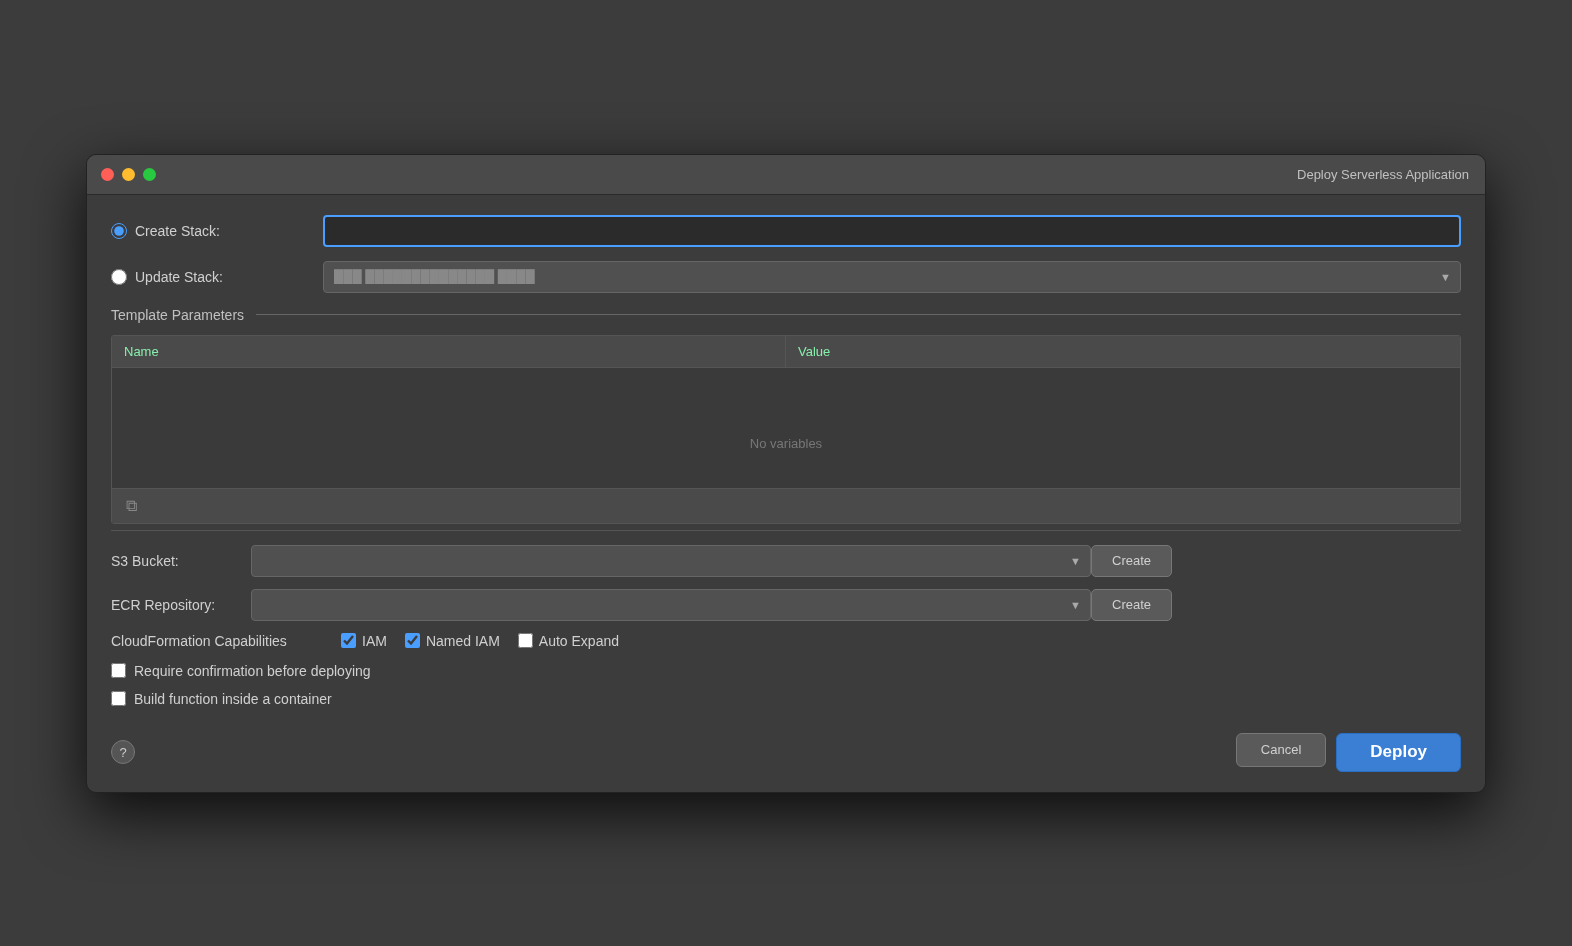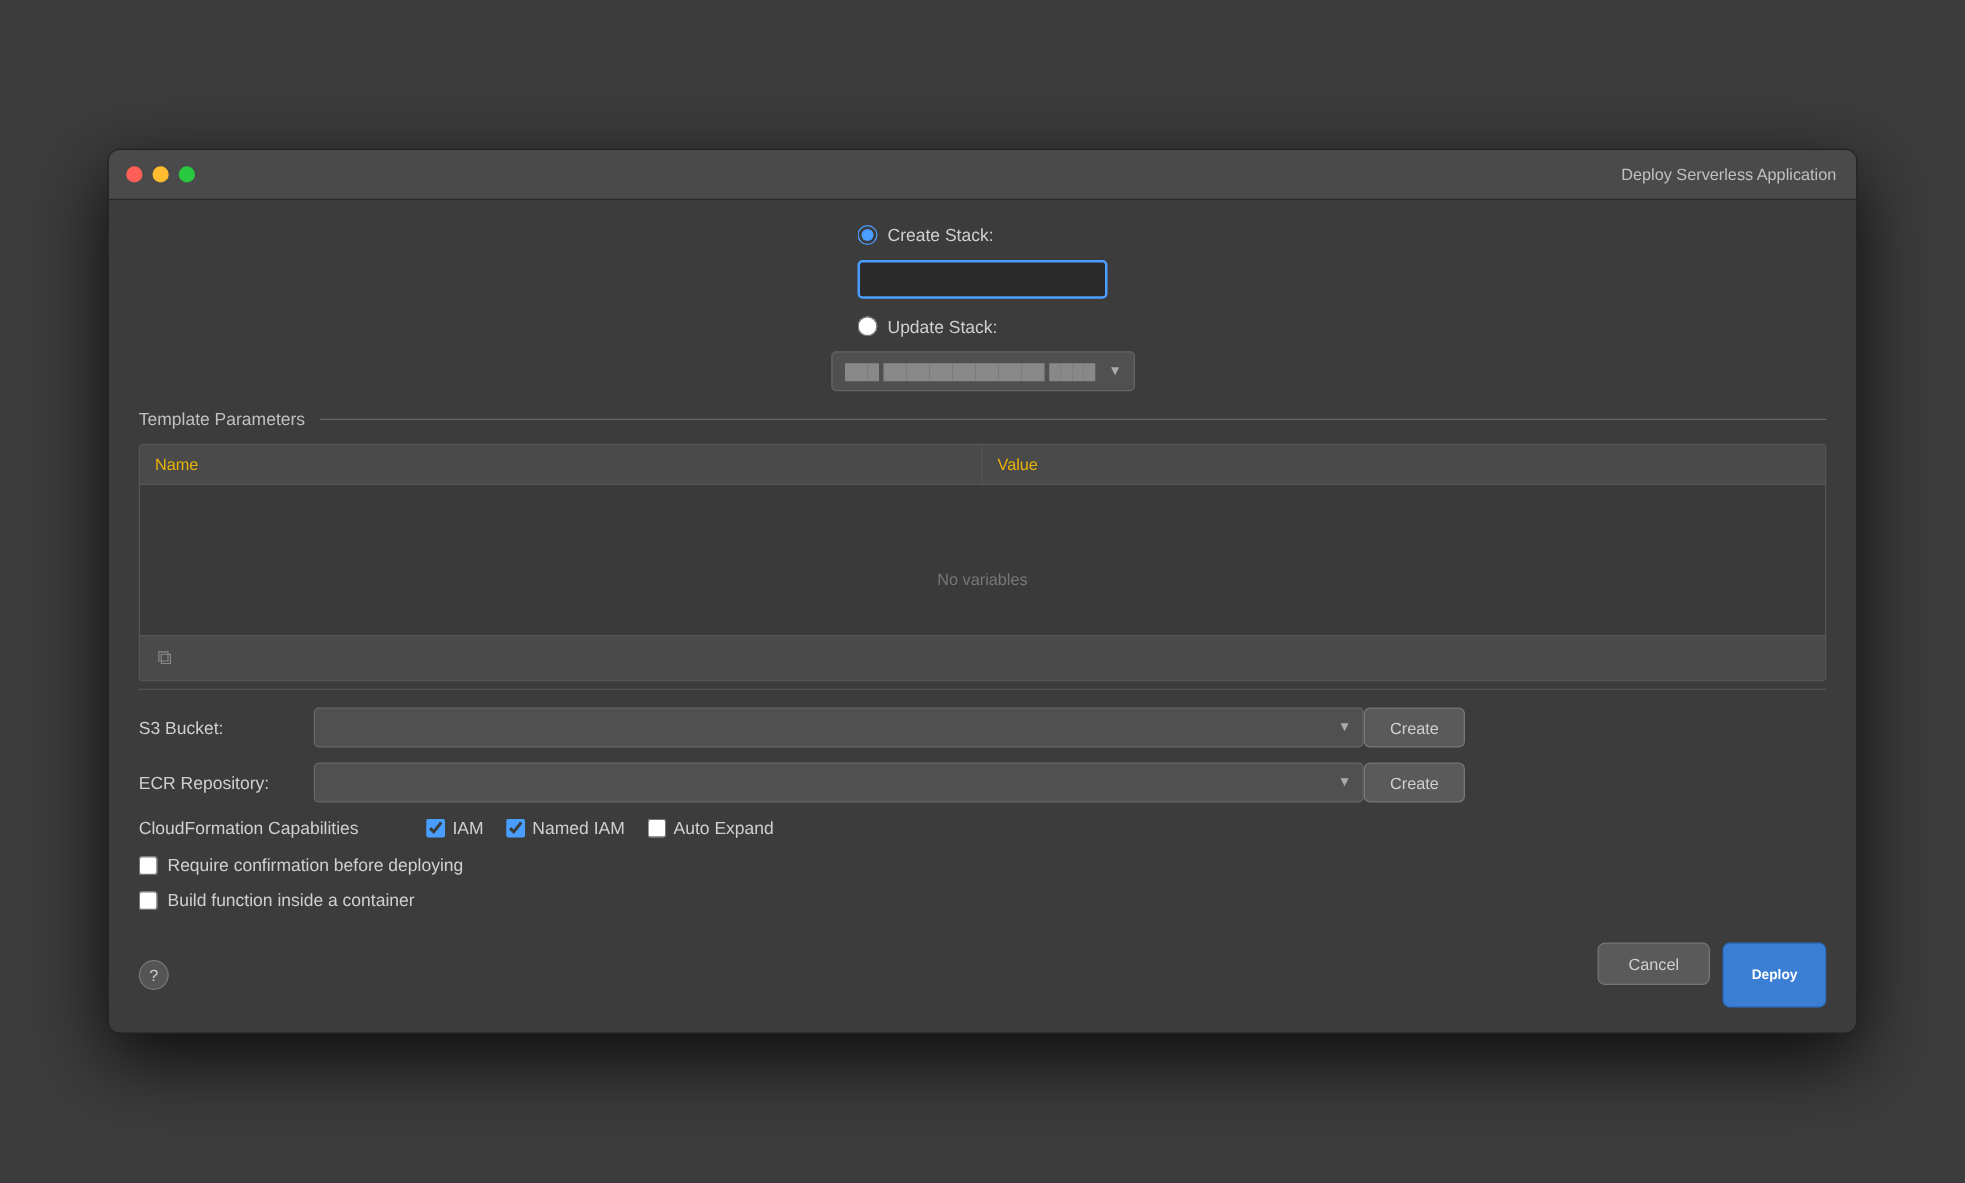--- a/index.html
+++ b/index.html
@@ -65,21 +65,20 @@
 
     .content {
       padding: 20px 24px;
     }
 
     .row {
       display: flex;
       align-items: center;
       margin-bottom: 14px;
       gap: 12px;
-      flex-direction: column;
     }
 
     .radio-label {
       display: flex;
       align-items: center;
       gap: 8px;
       width: 200px;
       flex-shrink: 0;
       font-size: 14px;
       color: #d0d0d0;
@@ -162,21 +161,21 @@
     .table-header {
       display: grid;
       grid-template-columns: 1fr 1fr;
       background: #4a4a4a;
       border-bottom: 1px solid #555;
     }
 
     .table-header-cell {
       padding: 8px 12px;
       font-size: 13px;
-      color: #eab308;
+      color: #86efac;
       border-right: 1px solid #555;
     }
 
     .table-header-cell:last-child {
       border-right: none;
     }
 
     .table-body {
       background: #3a3a3a;
       min-height: 120px;
@@ -330,25 +329,25 @@
       font-size: 13px;
       cursor: pointer;
       height: 34px;
     }
 
     .deploy-btn {
       background: #3a7fd4;
       border: 1px solid #2a6fc4;
       border-radius: 6px;
       color: #ffffff;
-      padding: 7px 22px;
-      font-size: 11px;
+      padding: 7px 33px;
+      font-size: 17px;
       font-weight: 600;
       cursor: pointer;
-      height: 52px;
+      height: 39px;
     }
 
     .separator {
       height: 1px;
       background: #555;
       margin: 6px 0 14px 0;
     }
   </style>
 </head>
 <body>

